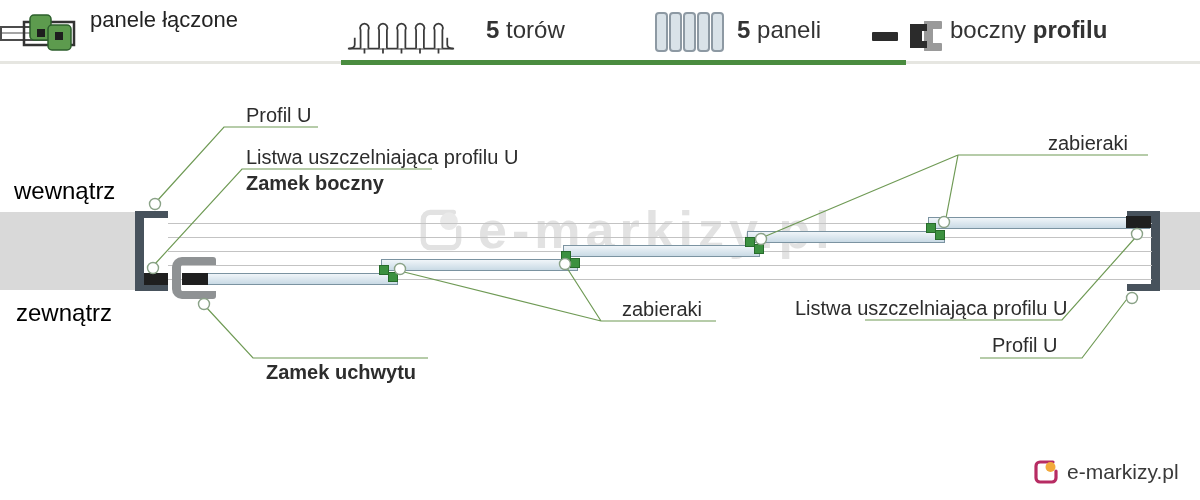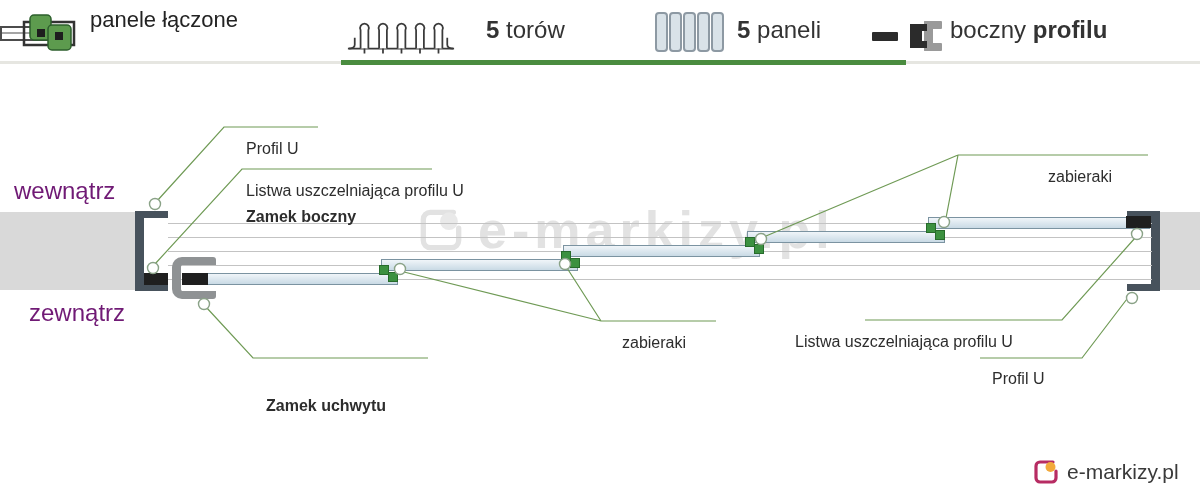--- a/index.html
+++ b/index.html
@@ -9,32 +9,32 @@
   
   .hdr-icon { position:absolute; }
   .brand-title { position:absolute; left:90px; top:7px; font-size:22px; color:#232323; line-height:26px; }
   .brand-title .l2 { font-weight:bold; }
   .stat-text { position:absolute; top:16px; font-size:24px; color:#333; }
   .stat-text .b { font-weight:bold; }
   .divider-gray { position:absolute; left:0; top:61px; width:1200px; height:3px; background:#e6e6e1; }
   .divider-green { position:absolute; left:341px; top:60px; width:565px; height:5px; background:#4a8c3f; }
 
   
-  .side-label { position:absolute; font-size:24px; color:#701a75; z-index:5; }
+  .side-label { position:absolute; font-size:24px; color:#000000; z-index:5; }
   .wall { position:absolute; top:212px; height:78px; background:#d9d9d9; z-index:2; }
   .uprof { position:absolute; background:#47525c; z-index:2; }
   .track { position:absolute; left:168px; width:984px; height:1px; background:#c3c3c3; z-index:2; }
   .panel { position:absolute; height:12px; background:linear-gradient(#f0f5f9,#c9dae5); border:1px solid #7b93a1; z-index:3; }
   .blk { position:absolute; background:#1f1f1f; z-index:3; }
   .gsq { position:absolute; width:10px; height:10px; background:#3c9140; border:1px solid #276b2b; z-index:3; }
   .handle { position:absolute; left:172px; top:257px; width:44px; height:42px;
             border:8px solid #8f9294; border-right:none; border-left-width:9px;
             border-radius:10px 3px 3px 10px; z-index:3; background:transparent; }
   .overlay { position:absolute; left:0; top:0; z-index:4; }
-  .callout { position:absolute; font-size:16px; color:#2d2d2d; white-space:nowrap; z-index:5;margin-top:36px; }
+  .callout { position:absolute; font-size:20px; color:#2d2d2d; white-space:nowrap; z-index:5; }
   .callout.bold { font-weight:bold; }
 
   
   .watermark { position:absolute; left:418px; top:200px; display:flex; align-items:center; gap:14px; z-index:1; }
   .watermark span { font-size:52px; letter-spacing:5px; color:#e2e2e2; font-weight:bold; }
 
   
   .footer-logo { position:absolute; left:1033px; top:459px; display:flex; align-items:center; gap:8px; z-index:5; cursor:pointer; }
   .footer-logo span { font-size:21px; color:#3a3a3a; }
 </style>
@@ -117,21 +117,21 @@
 
   <div class="watermark">
     <svg width="46" height="46" viewBox="0 0 26 26">
       <path d="M20 3 H7 a4 4 0 0 0 -4 4 v12 a4 4 0 0 0 4 4 h12 a4 4 0 0 0 4 -4 V12" fill="none" stroke="#e2e2e2" stroke-width="3" stroke-linecap="round"></path>
       <circle cx="17.5" cy="8" r="5" fill="#e9e9e9"></circle>
     </svg>
     <span>e-markizy.pl</span>
   </div>
 
   <div class="side-label" style="left:14px;top:177px">wewnątrz</div>
-  <div class="side-label" style="left:29px;top:299px">zewnątrz</div>
+  <div class="side-label" style="left:16px;top:299px">zewnątrz</div>
 
   <div class="wall" style="left:0;width:137px"></div>
   <div class="wall" style="left:1160px;width:40px"></div>
 
   <div class="uprof" style="left:135px;top:211px;width:9px;height:80px"></div>
   <div class="uprof" style="left:135px;top:211px;width:33px;height:7px"></div>
   <div class="uprof" style="left:135px;top:284px;width:33px;height:7px"></div>
   <div class="uprof" style="left:1151px;top:211px;width:9px;height:80px"></div>
   <div class="uprof" style="left:1127px;top:211px;width:33px;height:7px"></div>
   <div class="uprof" style="left:1127px;top:284px;width:33px;height:7px"></div>

